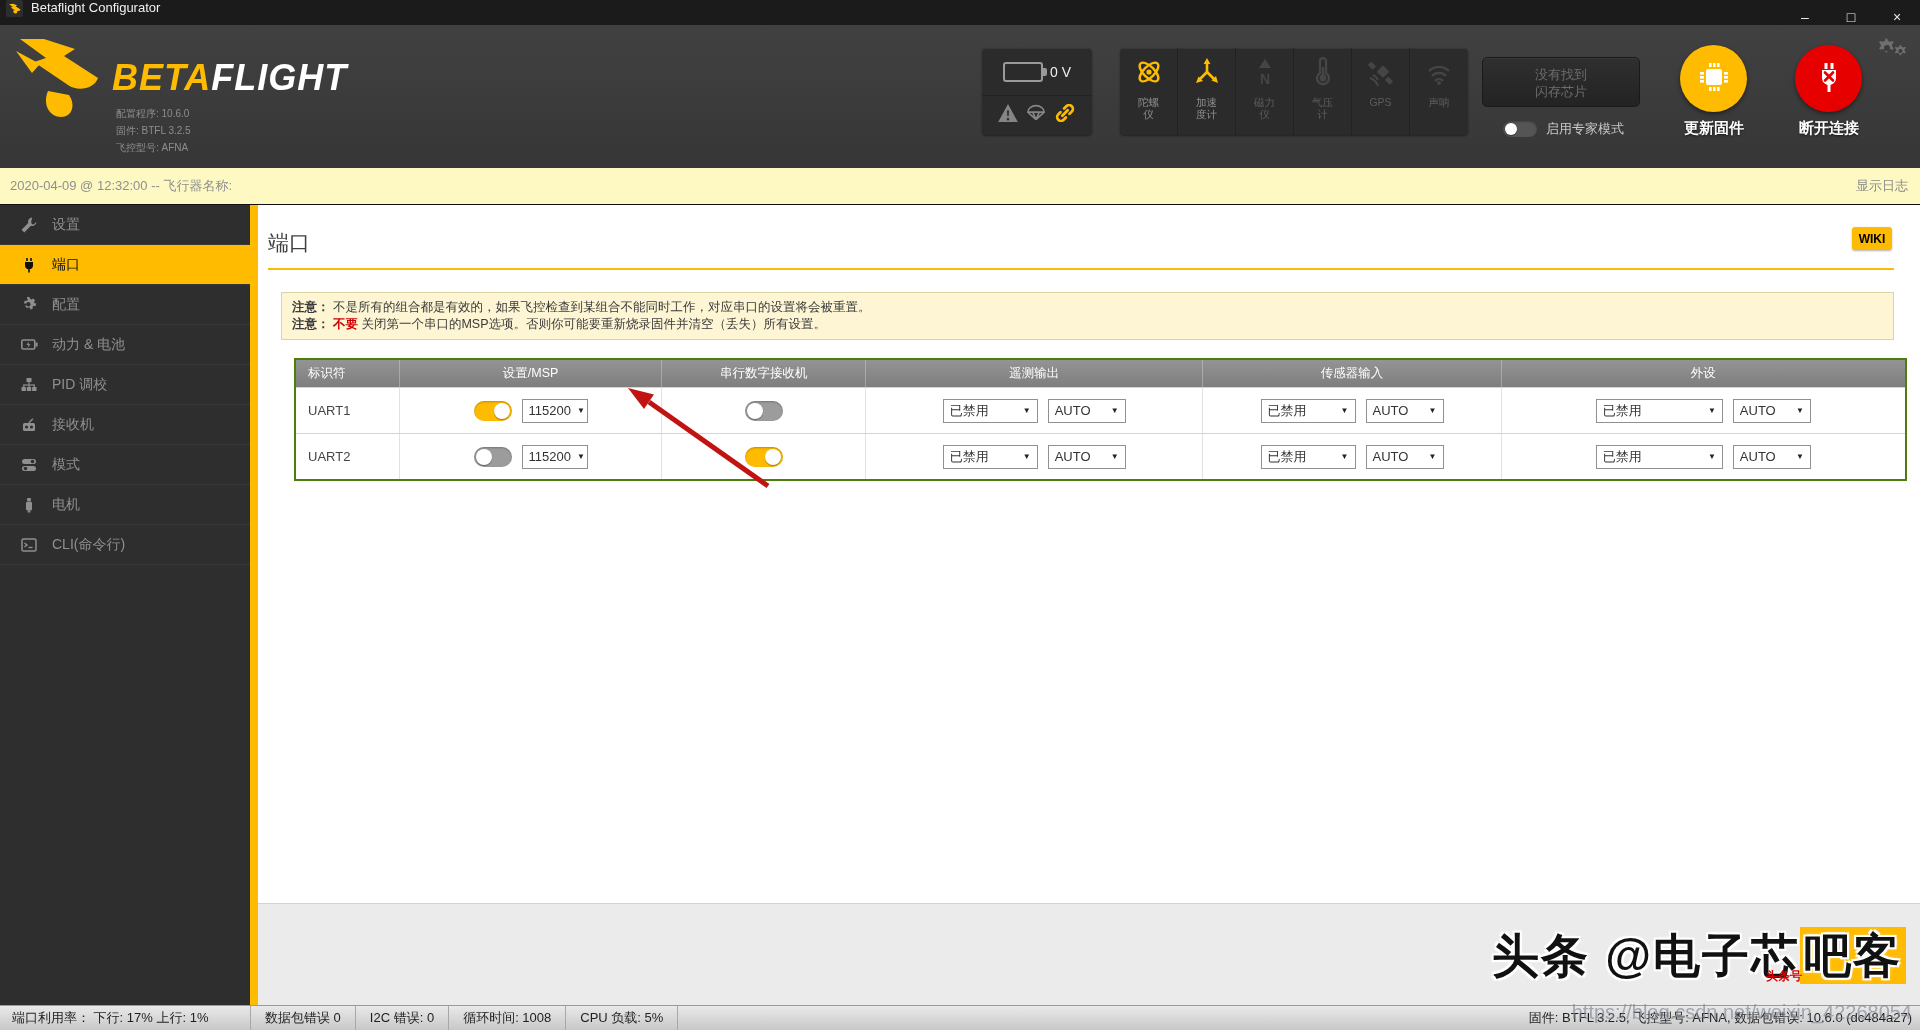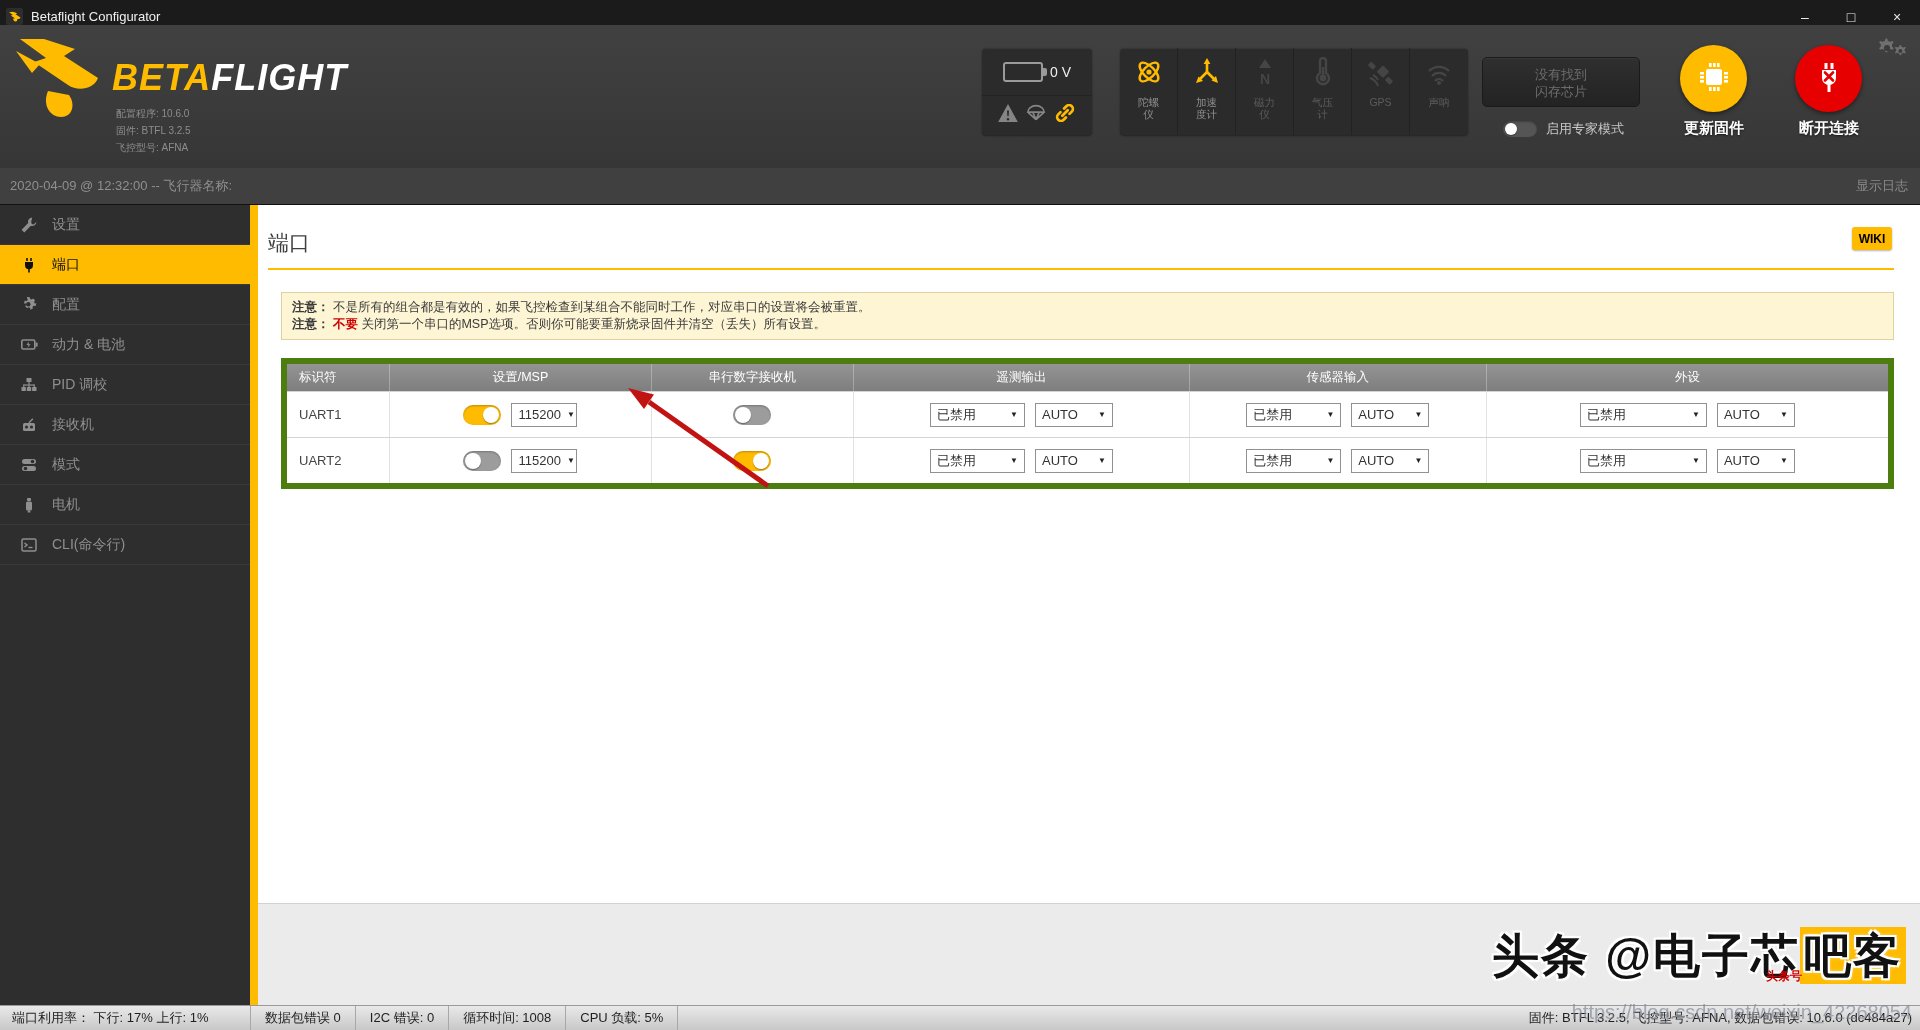--- a/index.html
+++ b/index.html
@@ -1,21 +1,21 @@
 <!DOCTYPE html>
 <html><head>
 <meta charset="utf-8">
 <style>
   * { margin:0; padding:0; box-sizing:border-box; }
   html,body { width:1920px; height:1030px; overflow:hidden;
     font-family:"Liberation Sans","DejaVu Sans",sans-serif; }
 
   
   .titlebar { position:absolute; left:0; top:0; width:1920px; height:33px;
-    background:#1b1b1b; display:flex; align-items:center; color:#f0f0f0; }
+    background:#1b1b1b; display:flex; color:#f0f0f0; }
   .titlebar .appicon { width:17px; height:17px; margin:0 8px 0 6px; background:#2d2d2d;
     display:flex; align-items:center; justify-content:center; border-radius:2px; }
   .titlebar .title { font-size:13px; }
   .wincontrols { margin-left:auto; display:flex; height:100%; }
   .winbtn { width:46px; height:100%; display:flex; align-items:center; justify-content:center;
     font-size:14px; color:#e8e8e8; }
 
   
   .header { position:absolute; left:0; top:25px; width:1920px; height:143px;
     background:linear-gradient(#414141,#363636); }
@@ -49,21 +49,21 @@
   .round-btn { position:absolute; width:67px; height:67px; border-radius:50%; top:20px;
     display:flex; align-items:center; justify-content:center; box-shadow:0 2px 4px rgba(0,0,0,.45); }
   .round-btn.fw { left:1680px; background:#ffbb00; }
   .round-btn.dc { left:1795px; background:#e60000; }
   .round-lbl { position:absolute; top:94px; width:120px; text-align:center; color:#fff;
     font-size:15px; font-weight:bold; text-shadow:0 1px 2px rgba(0,0,0,.6); }
   .round-lbl.fw { left:1654px; } .round-lbl.dc { left:1769px; }
   .gears { position:absolute; left:1876px; top:12px; color:#6f6f6f; }
 
   
-  .logbar { position:absolute; left:0; top:168px; width:1920px; height:37px; background:#404040;
+  .logbar { position:absolute; left:0; top:168px; width:1920px; height:37px; background:#fef9c3;
     border-bottom:1px solid #111; display:flex; align-items:center; color:#8f8f8f; font-size:13px; }
   .logbar .msg { margin-left:10px; }
   .logbar .showlog { margin-left:auto; margin-right:12px; color:#8a8a8a; }
 
   
   .sidebar { position:absolute; left:0; top:205px; width:250px; height:800px; background:#2e2e2e; }
   .side-item { height:40px; display:flex; align-items:center; gap:14px; padding-left:20px;
     border-bottom:1px solid #393939; color:#8f8f8f; font-size:14px; }
   .side-item .ic { width:18px; display:flex; justify-content:center; color:#8f8f8f; }
   .side-item.selected { background:#ffbb00; color:#111; }
@@ -77,21 +77,21 @@
     border-radius:3px; font-size:12px; font-weight:bold; color:#000; display:flex; align-items:center;
     justify-content:center; box-shadow:0 1px 2px rgba(0,0,0,.3); }
   .title-rule { position:absolute; left:10px; top:63px; width:1626px; height:0;
     border-top:2px solid #ffbb00; }
 
   .notebox { position:absolute; left:23px; top:87px; width:1613px; background:#fdf5d4;
     border:1px solid #ddd3a0; padding:6px 10px; font-size:12.5px; color:#3a3a3a; line-height:17px; }
   .notebox b.red { color:#cc0000; }
 
   
-  .ptable { position:absolute; left:23px; top:153px; width:1613px; border:6px solid #4d7c0f; }
+  .ptable { position:absolute; left:36px; top:153px; width:1613px; border:2px solid #4d7c0f; }
   .trow { display:flex; }
   .thead { background:linear-gradient(#949494,#7e7e7e); color:#fff; font-size:12.5px; height:27px; }
   .thead .tcell { display:flex; align-items:center; justify-content:center;
     border-right:1px solid rgba(255,255,255,.28); }
   .thead .tcell:first-child { justify-content:flex-start; padding-left:12px; }
   .tbody { height:46px; background:#fff; border-top:1px solid #d4d4d4; font-size:13px; color:#444; }
   .tbody .tcell { display:flex; align-items:center; justify-content:center; gap:10px;
     border-right:1px solid #e2e2e2; }
   .tbody .tcell:first-child { justify-content:flex-start; padding-left:12px; }
   .tcell:last-child { border-right:none !important; }

